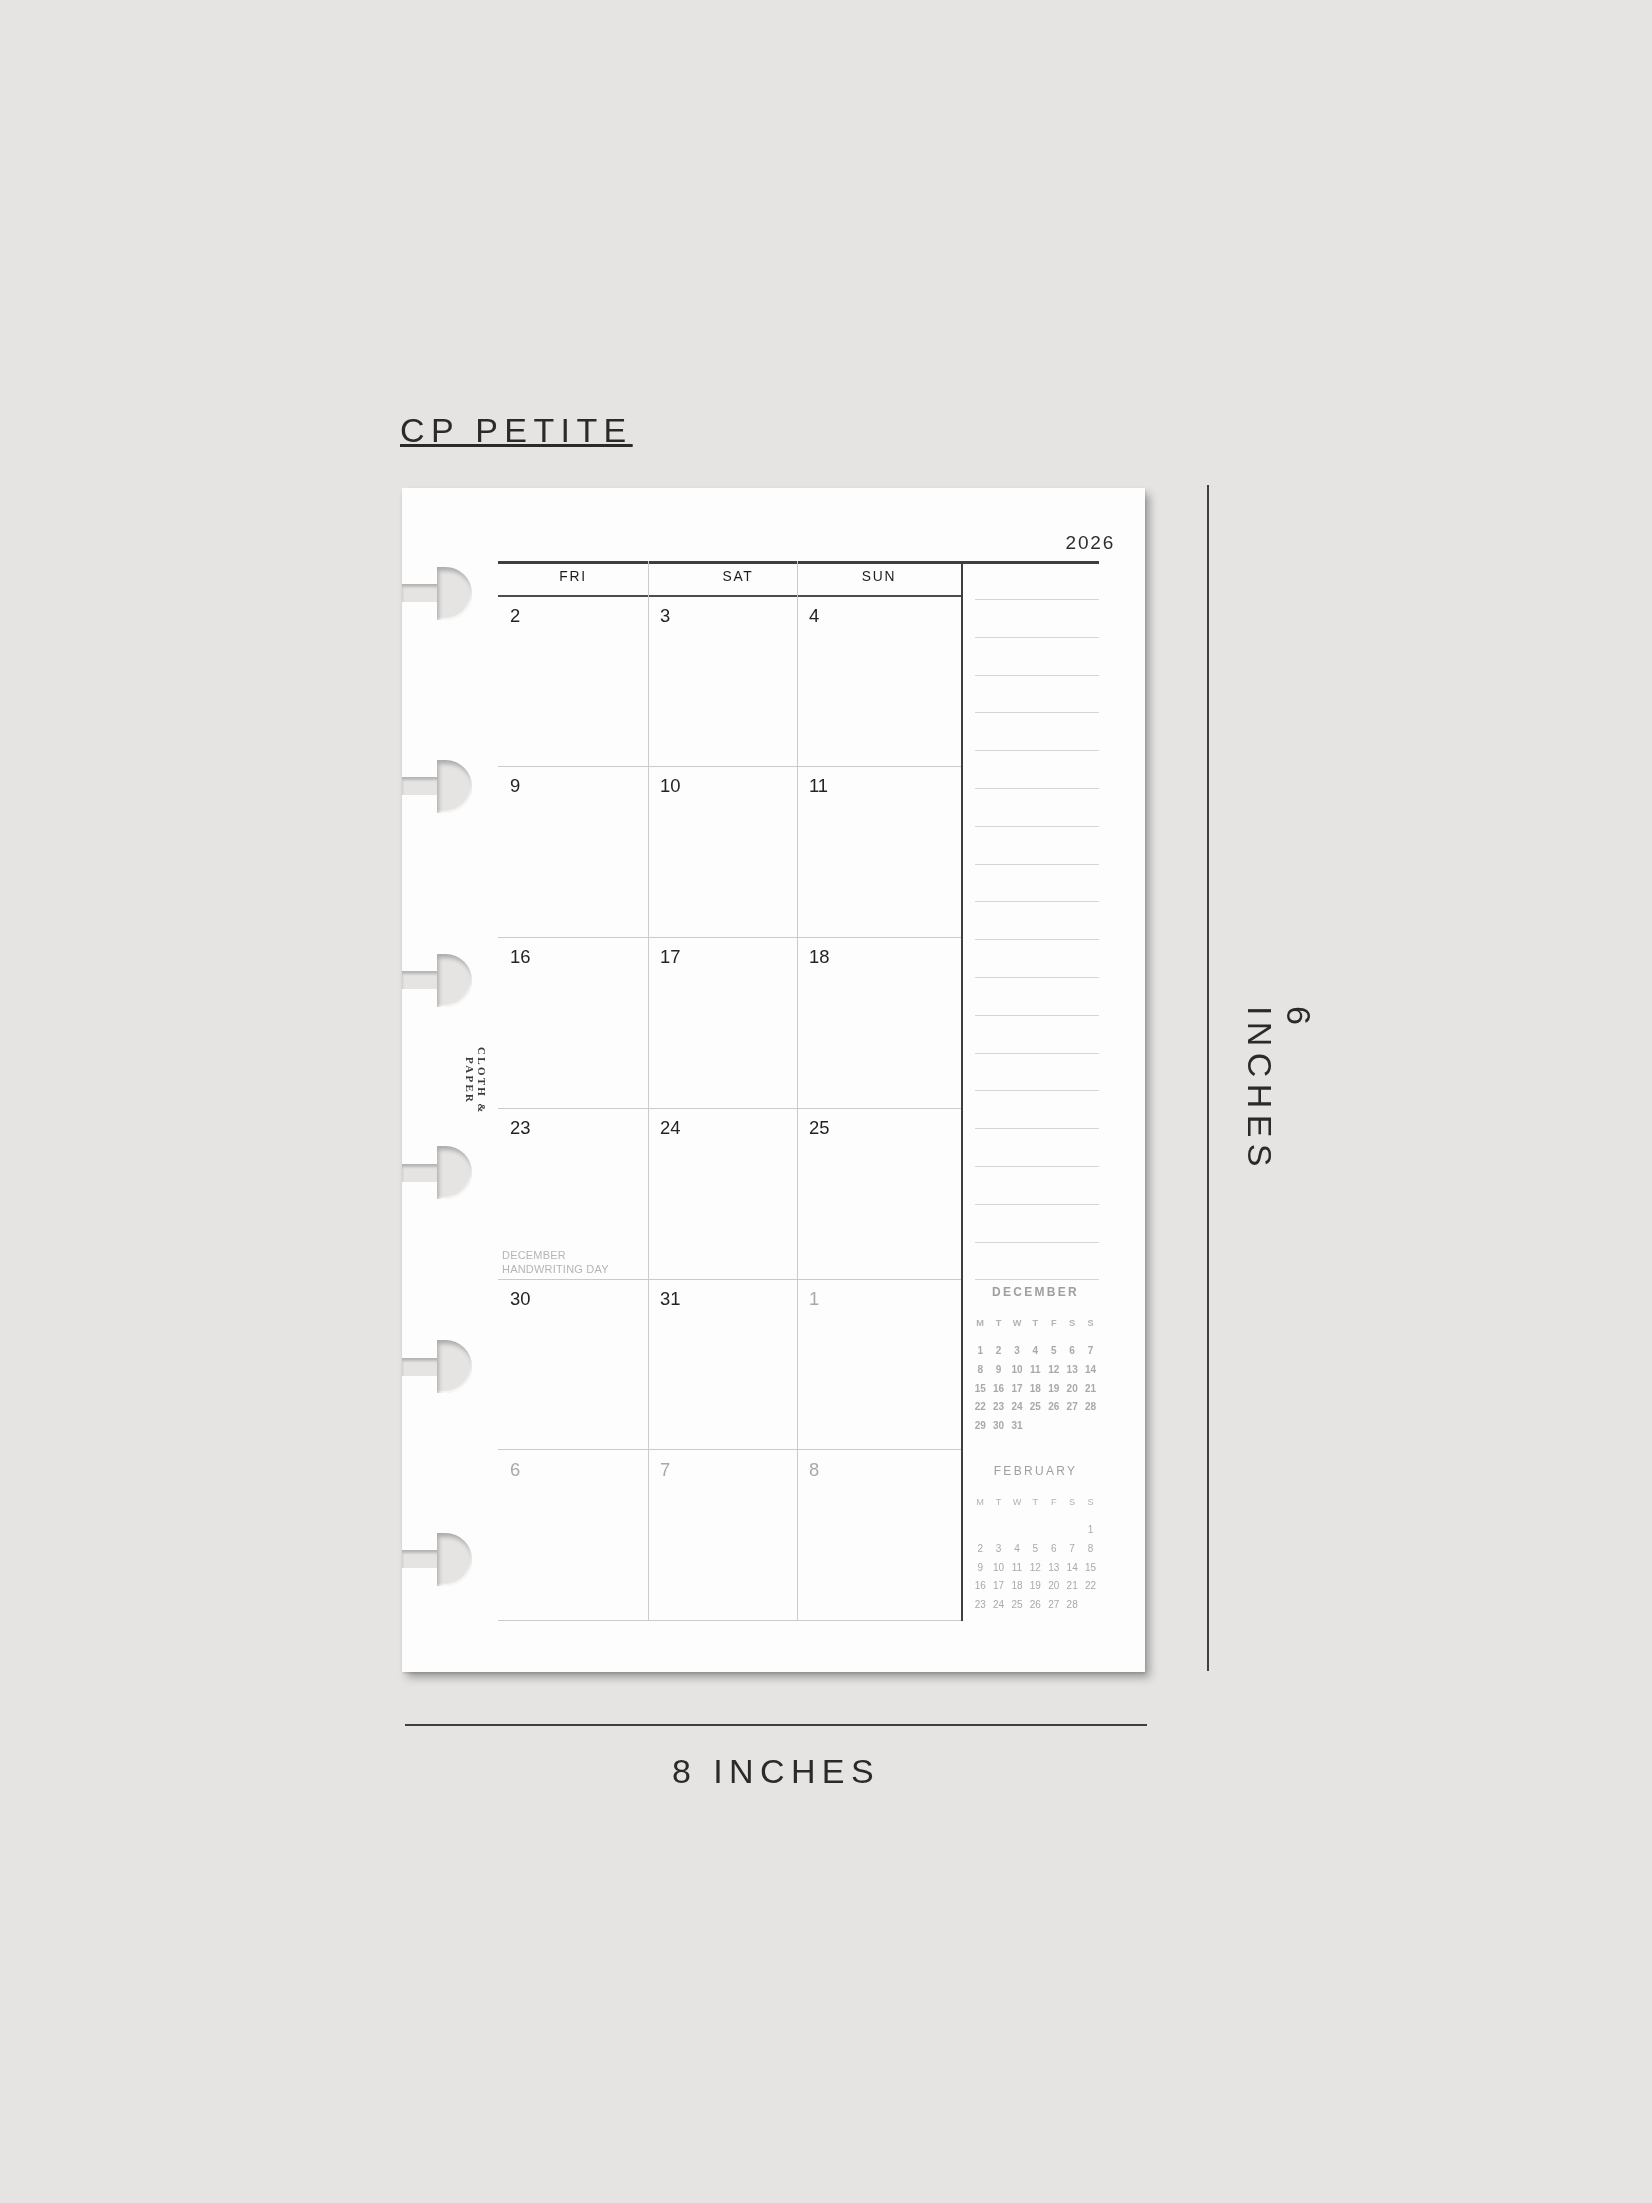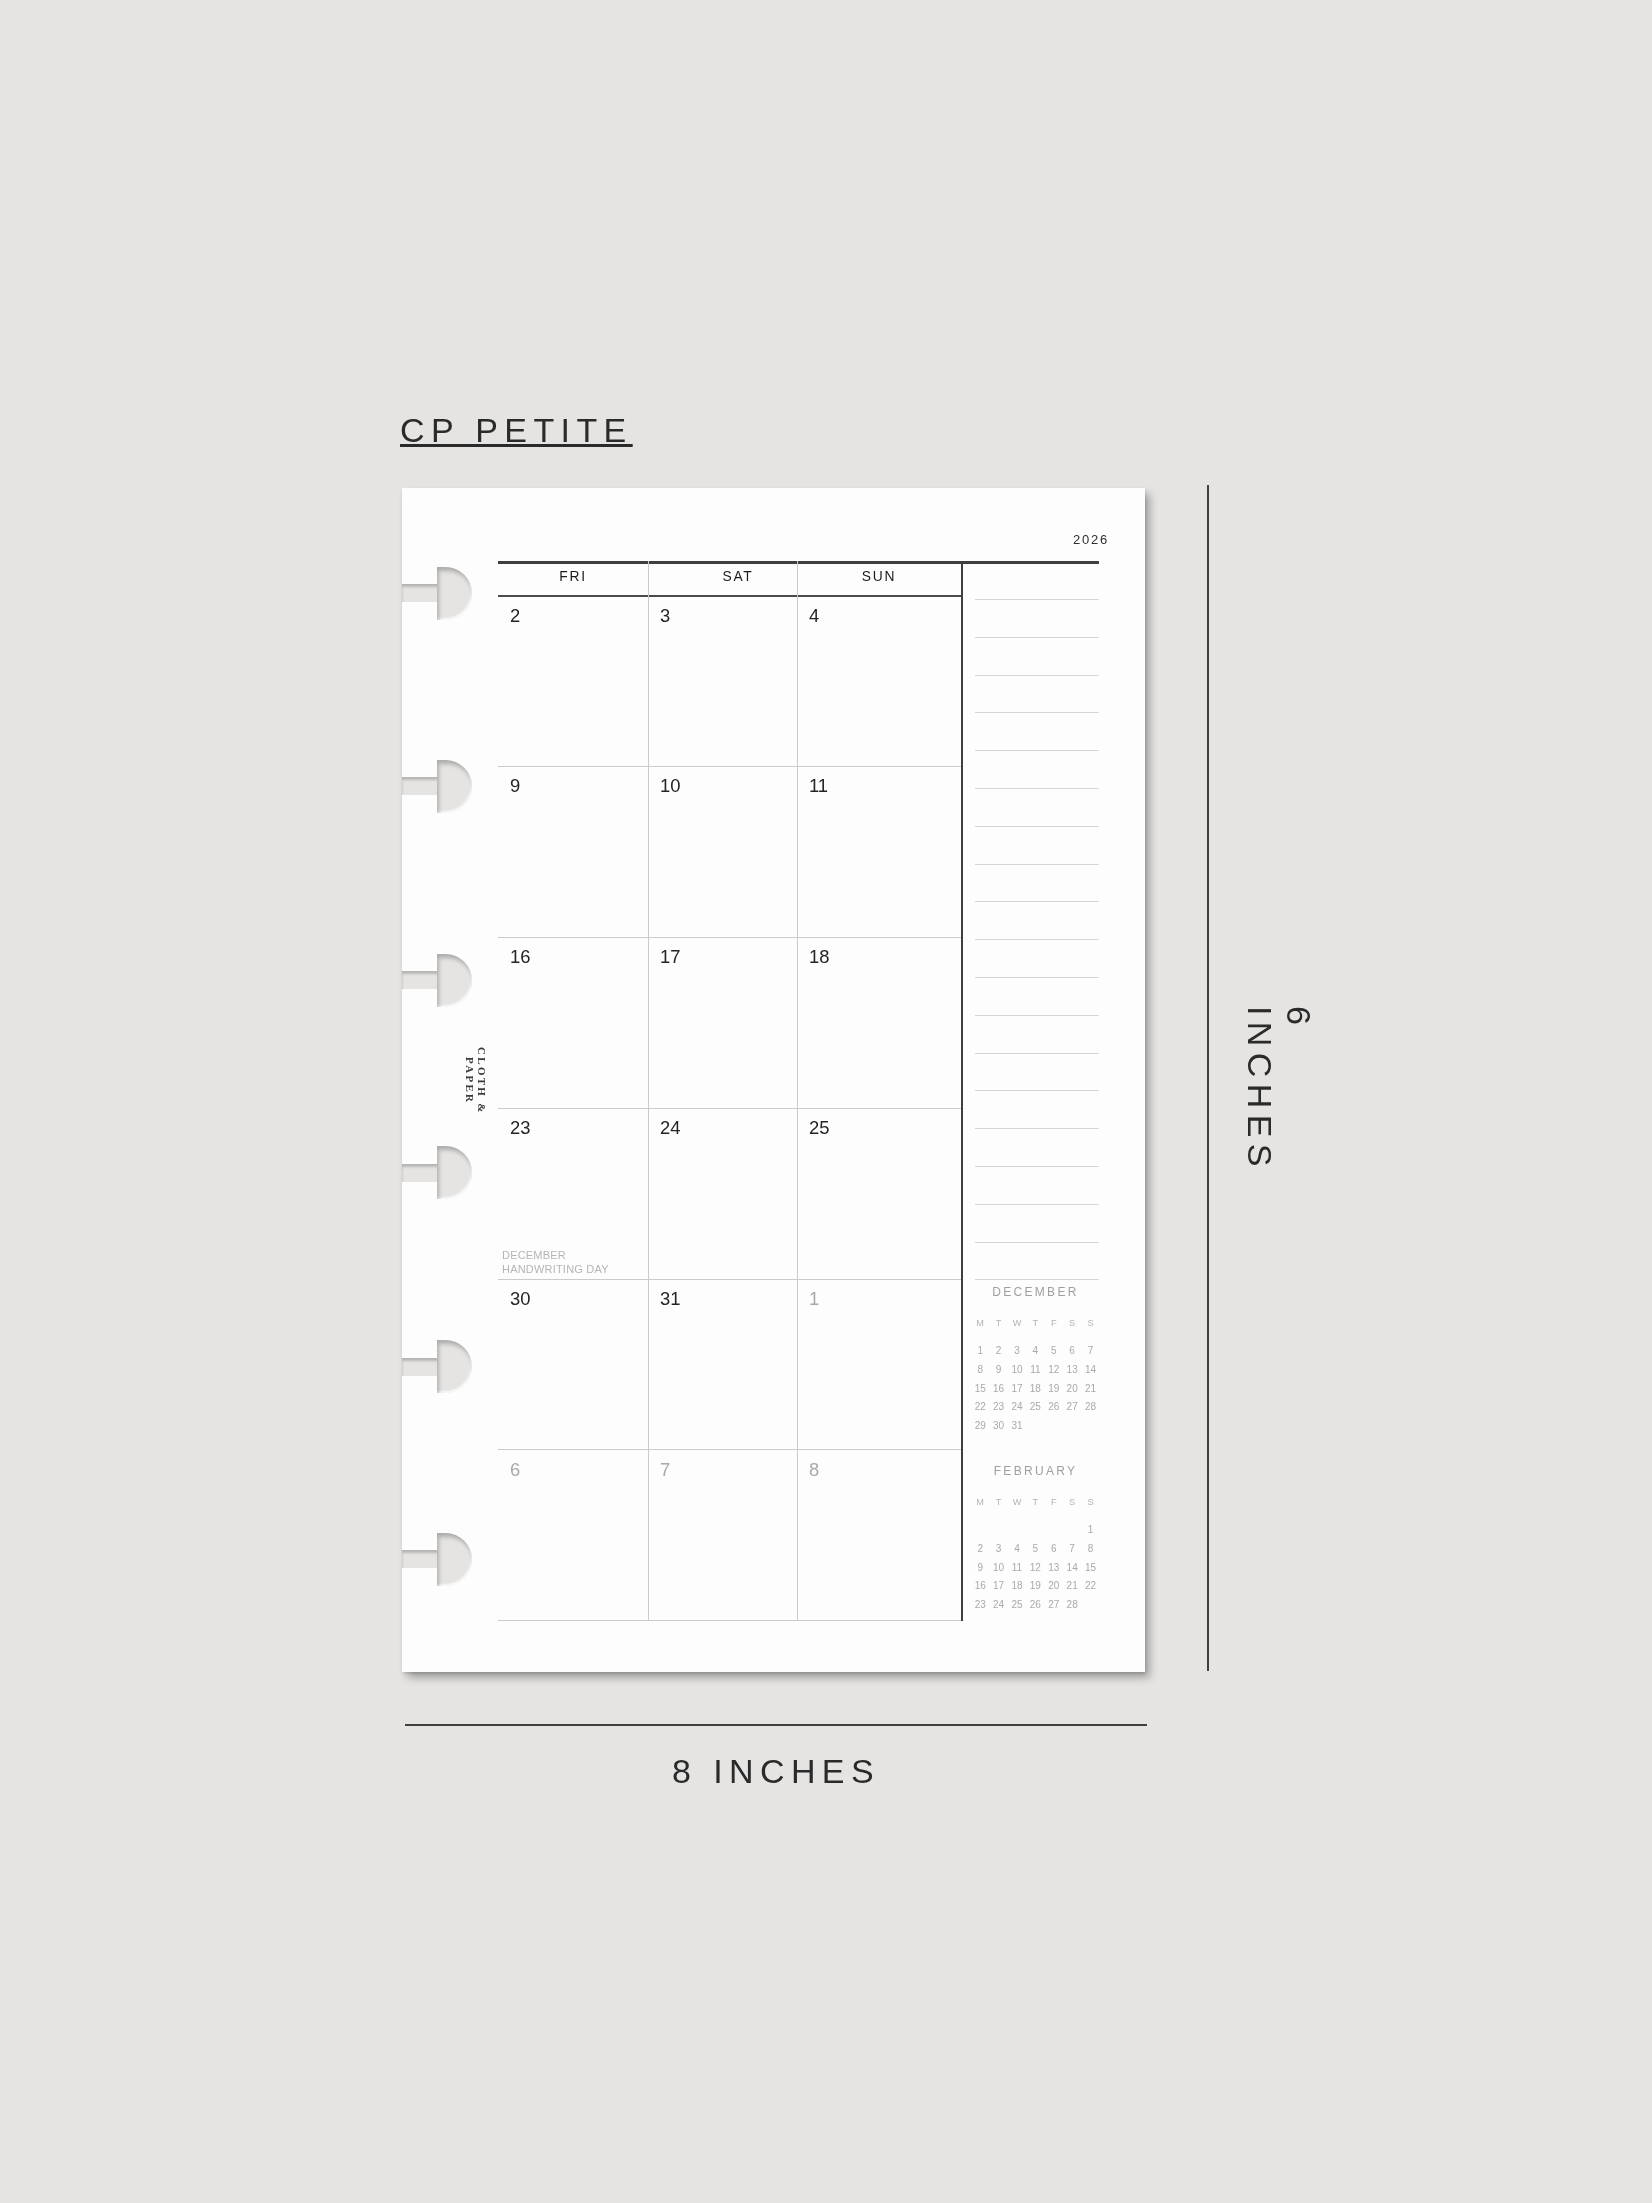--- a/index.html
+++ b/index.html
@@ -16,21 +16,21 @@
   .punch-slot{left:0;width:37px;height:18.4px;background:var(--bg,#e5e4e2);
               box-shadow:inset 0 2.8px 2.8px rgba(0,0,0,.22);}
   .punch-hole{left:35px;width:35px;height:53px;border-radius:0 27px 27px 0;
               background:var(--bg,#e5e4e2);
               box-shadow:inset 1.8px 3.7px 4.6px rgba(0,0,0,.25), inset -0.9px -1.8px 1.8px rgba(255,255,255,.8);}
   
   #brand{left:62px;top:538px;height:110px;width:24px;writing-mode:vertical-rl;
          text-orientation:mixed;font-family:"Liberation Serif",serif;font-size:11px;
          font-weight:700;letter-spacing:2.3px;color:#3b3b3b;text-align:center;}
   
-  #year{right:36px;top:44px;font-size:13px;letter-spacing:1.8px;color:#2e2e2e;}
+  #year{right:30px;top:44px;font-size:19px;letter-spacing:1.8px;color:#2e2e2e;}
   
   .line-dark{background:var(--line-dark,#3f3f3f);}
   .line-light{background:var(--line-light,#cbcbcb);}
   #grid-top{left:96px;top:73px;width:601px;height:2.8px;}
   #hdr-underline{left:96px;top:107px;width:463px;height:1.8px;background:#4c4c4c;}
   .col-line{top:73px;height:1060px;width:1.4px;}
   #divider{left:559px;top:73px;height:1060px;width:2.3px;}
   .row-line{left:96px;width:463px;height:1.4px;}
   .day-hdr{top:81px;transform:translateX(-50%);font-size:13.8px;letter-spacing:1.8px;
            color:#1c1c1c;font-weight:500;}
@@ -132,21 +132,21 @@
       <div class="abs notes-line" style="top: 640px;"></div>
       <div class="abs notes-line" style="top: 678px;"></div>
       <div class="abs notes-line" style="top: 716px;"></div>
       <div class="abs notes-line" style="top: 754px;"></div>
       <div class="abs notes-line" style="top: 791px;"></div>
     </div>
 
   <div class="abs" id="holiday">DECEMBER HANDWRITING DAY</div>
 
   <div id="minis">
-      <div class="abs mini" style="top: 797px; height: 165px;">
+      <div class="abs mini" style="top: 797px; height: 165px; font-weight: bold;">
         <div class="abs mini-title">DECEMBER</div>
         <div class="abs mini-row" style="top: 28.5px;">
           <div class="mini-cell hdr">M</div>
           <div class="mini-cell hdr">T</div>
           <div class="mini-cell hdr">W</div>
           <div class="mini-cell hdr">T</div>
           <div class="mini-cell hdr">F</div>
           <div class="mini-cell hdr">S</div>
           <div class="mini-cell hdr">S</div>
         </div>

